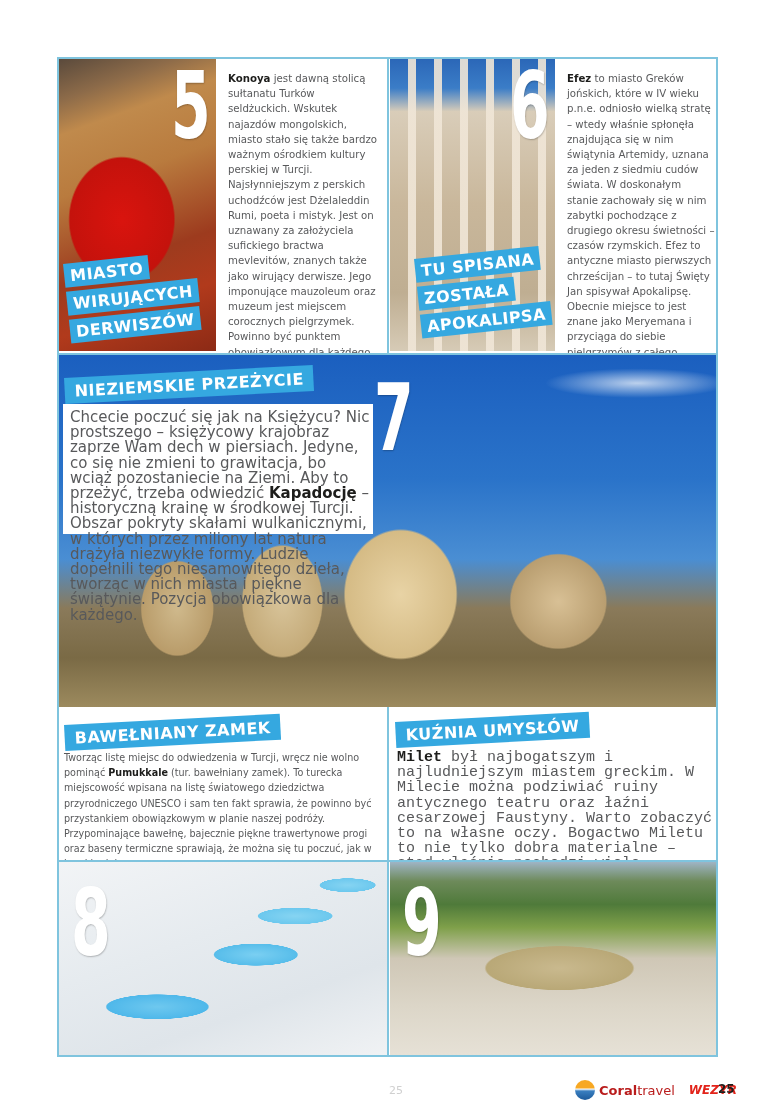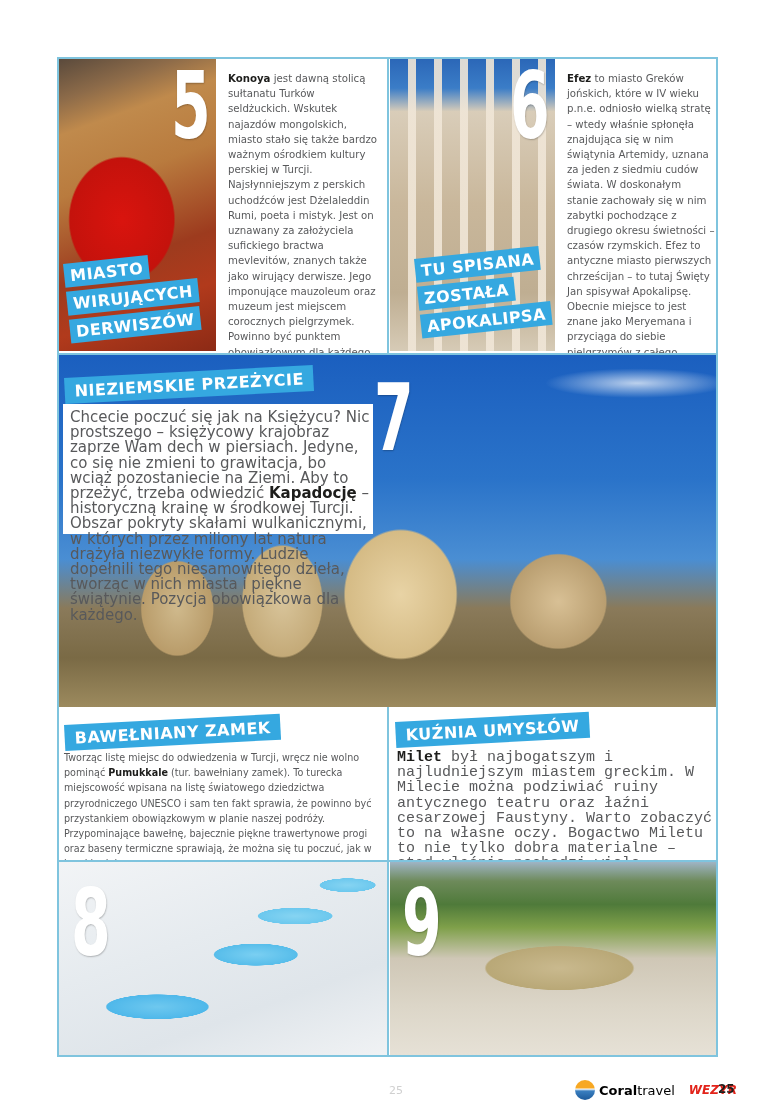--- a/index.html
+++ b/index.html
@@ -42,21 +42,21 @@
 
   .body-text { position: absolute; color: #58595b; font-size: 10.2px; line-height: 15.2px; }
   .body-text b { color: #1d1d1b; }
 
   .white-box { position: absolute; background: #ffffff; }
 
   .footer-num-gray { position: absolute; left: 389px; top: 1084px; color: #d0d0d0; font-size: 11px; }
   .footer-num { position: absolute; left: 718px; top: 1082px; color: #1d1d1b; font-size: 12px; font-weight: bold; }
   .logo { position: absolute; left: 575px; top: 1080px; display: flex; align-items: center; gap: 4px; }
   .logo-ball { width: 20px; height: 20px; border-radius: 50%; background: linear-gradient(180deg, #f7a823 0%, #f7a823 40%, #ffffff 45%, #3a7fc0 55%, #1d5a9a 100%); }
-  .logo-text { color: #000000; font-size: 13px; font-weight: bold; }
+  .logo-text { color: #b91c1c; font-size: 13px; font-weight: bold; }
   .logo-text span { font-weight: normal; }
   .logo-wezyr { color: #e2231a; font-size: 12px; font-weight: bold; font-style: italic; margin-left: 10px; }
 </style>
 </head>
 <body>
 
 <div class="page-frame"></div>
 
 <div class="cell photo-dervish" style="left:59px; top:59px; width:157px; height:292px;">
   <div class="big-num" style="left:112px; top:2px; font-size:92px;">5</div>

